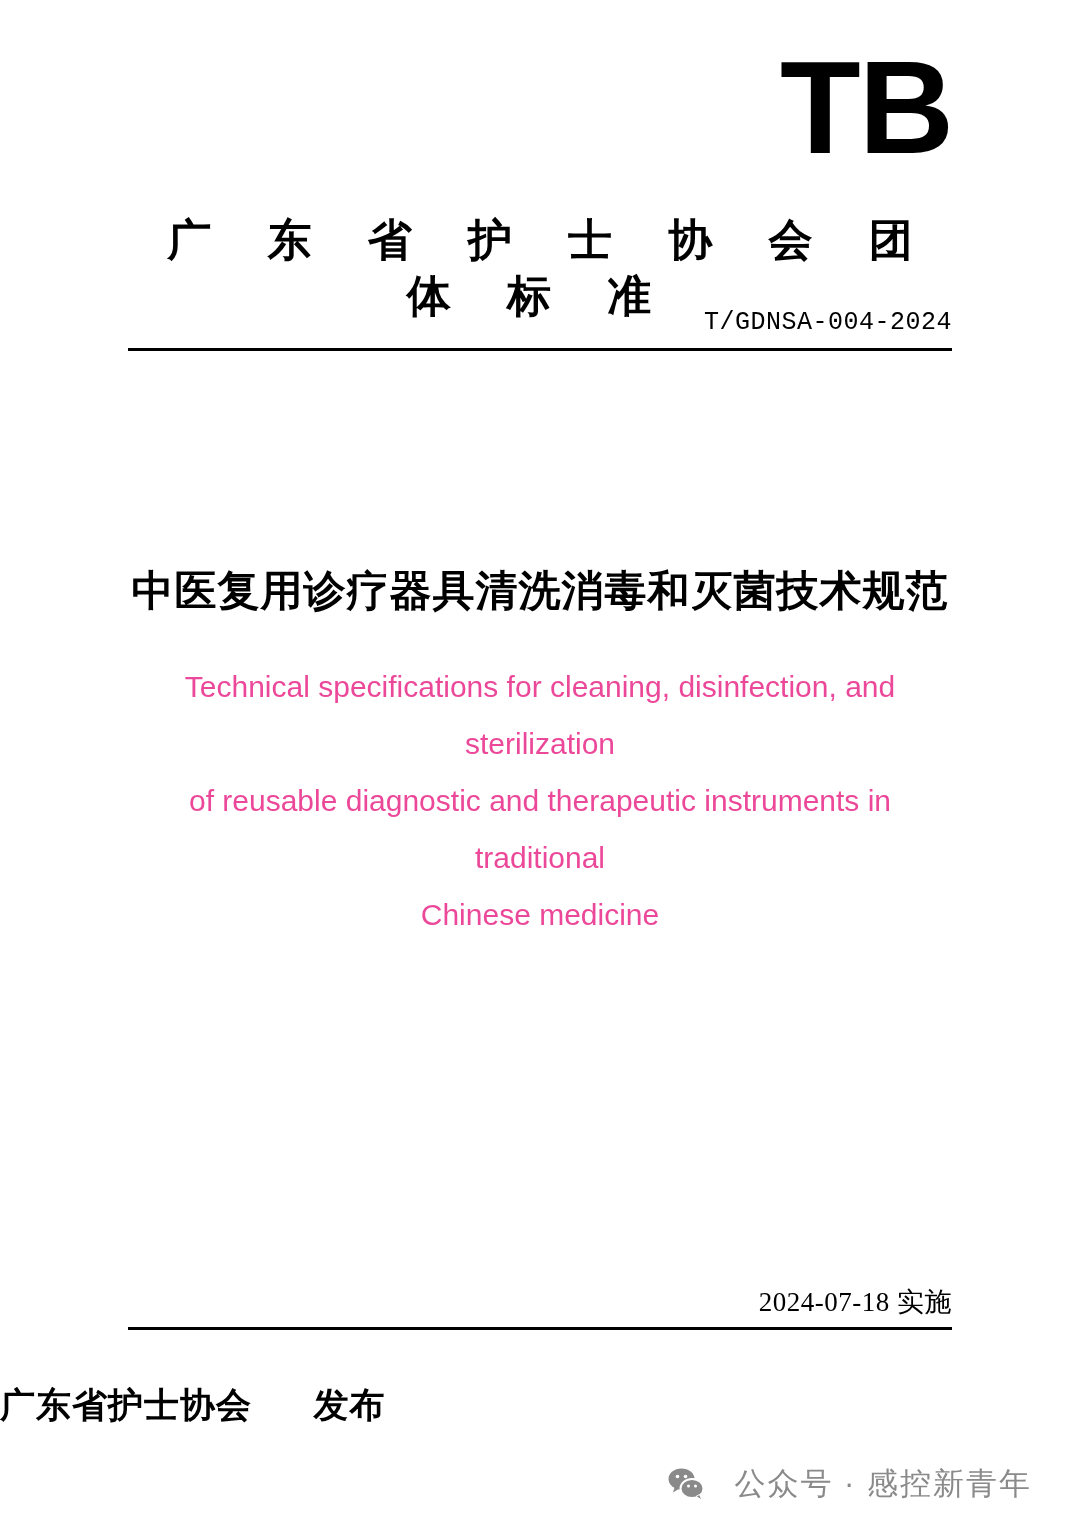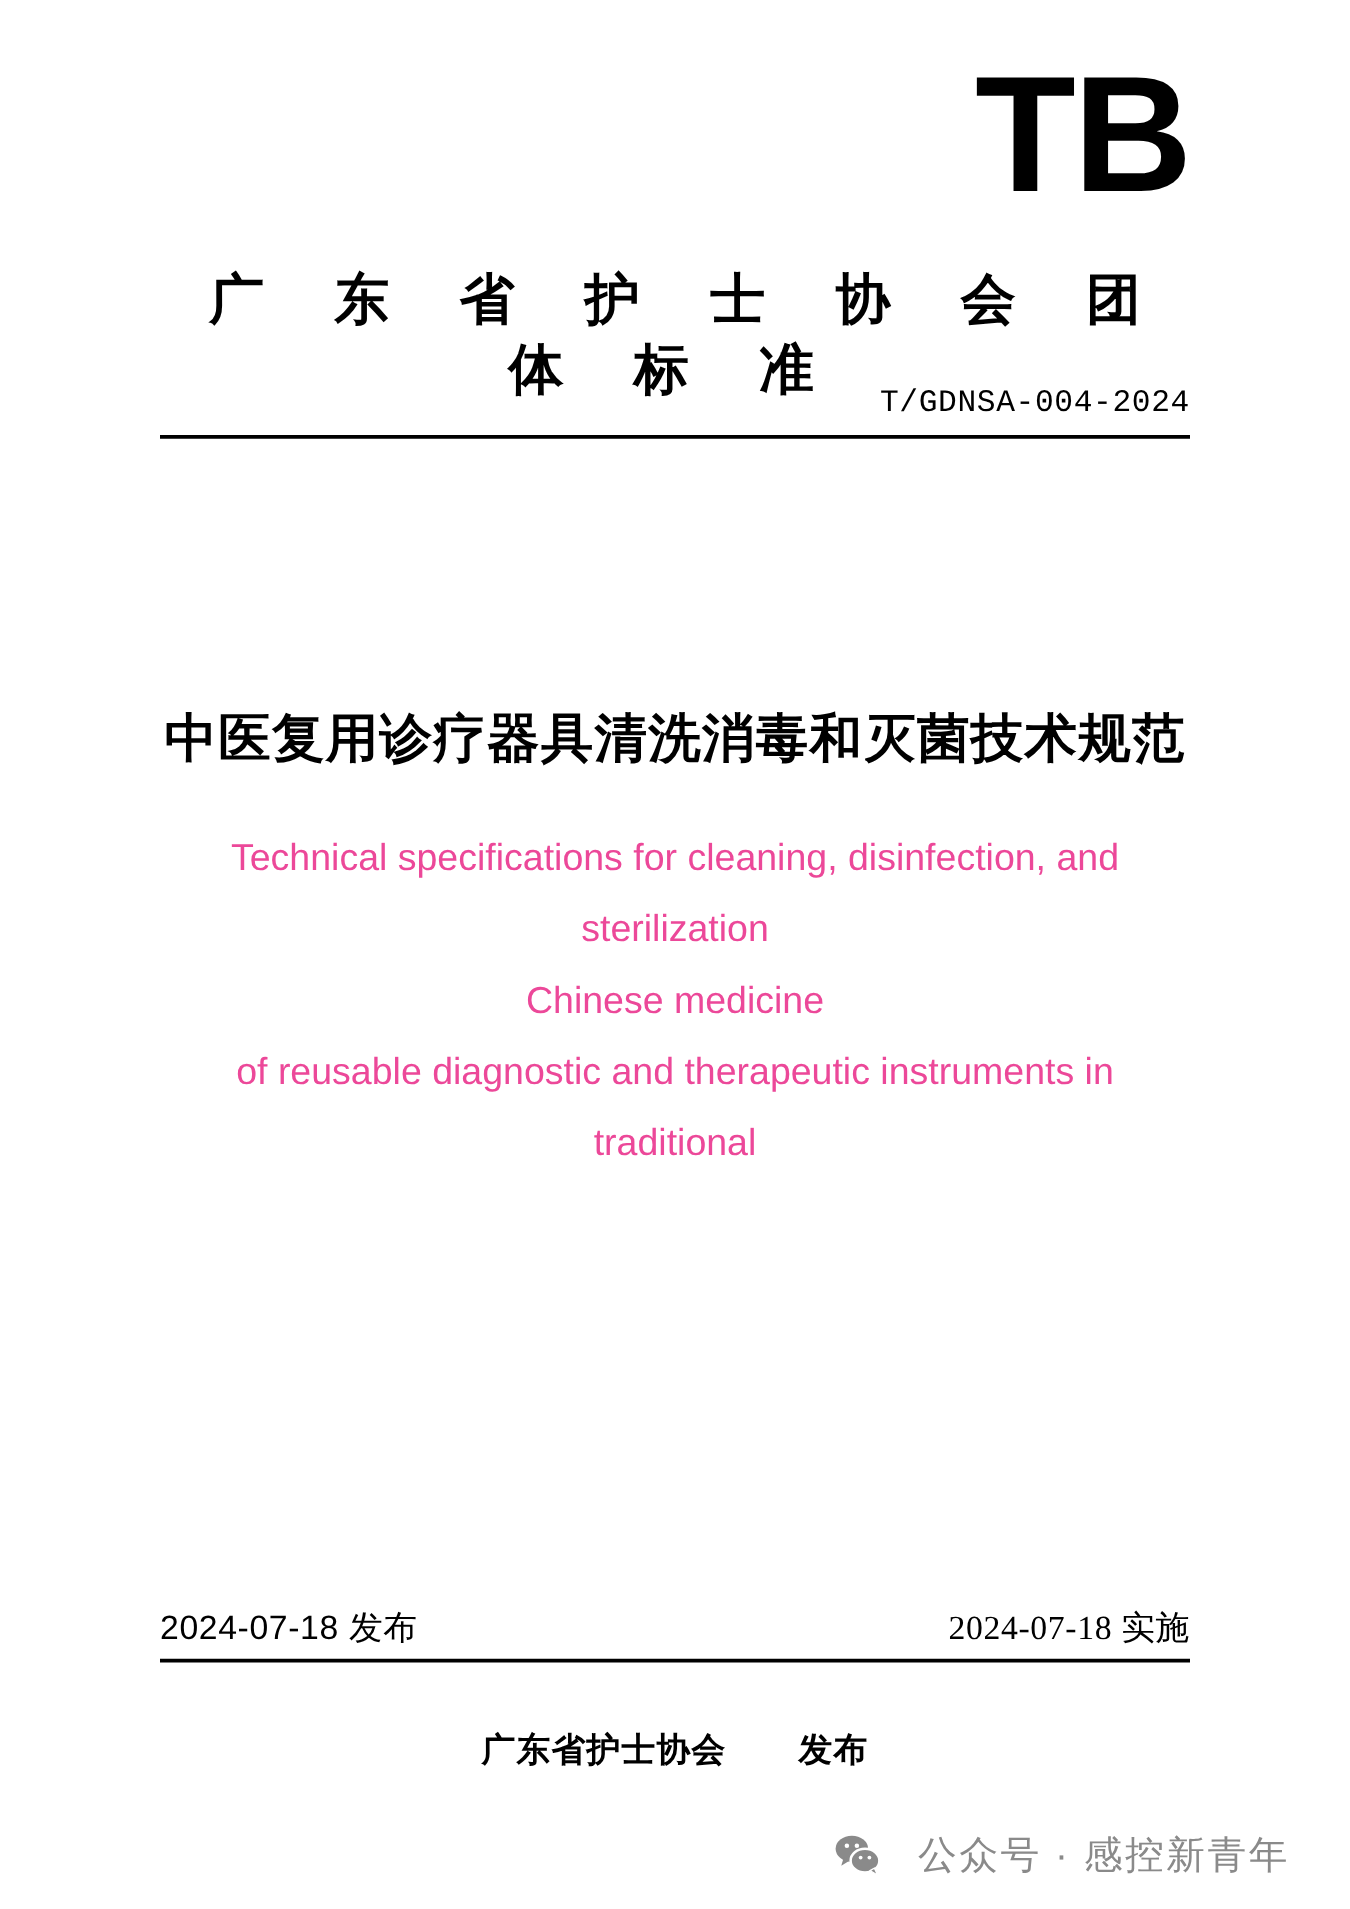--- a/index.html
+++ b/index.html
@@ -122,24 +122,24 @@
     font-family: Liberation Serif, serif;
     font-size: 27px;
     letter-spacing: 0.5px;
   }
 
   .publisher {
     position: absolute;
     top: 1382px;
     left: 0;
     right: 0;
-    text-align: center;
+    text-align: left;
     font-family: "Liberation Serif", serif;
     font-weight: bold;
-    font-size: 27px;
+    font-size: 35px;
     letter-spacing: 1px;
   }
   .publisher .gap {
     display: inline-block;
     width: 42px;
   }
 
   
   .wechat-badge {
     position: absolute;
@@ -172,25 +172,24 @@
   <div class="org-title">广 东 省 护 士 协 会 团 体 标 准</div>
 
   <div class="std-number">T/GDNSA-004-2024</div>
 
   <div class="rule-top"></div>
 
   <div class="title-cn">中医复用诊疗器具清洗消毒和灭菌技术规范</div>
 
   <div class="title-en">
     <div>Technical specifications for cleaning, disinfection, and sterilization</div>
+    <div>of reusable diagnostic and therapeutic instruments in traditional</div>
     <div>Chinese medicine</div>
-    <div>of reusable diagnostic and therapeutic instruments in traditional</div>
   </div>
 
-  <div class="date-left">2024-07-18 发布</div>
   <div class="date-right">2024-07-18 实施</div>
 
   <div class="rule-bottom"></div>
 
   <div class="publisher">
     <span>广东省护士协会</span>
     <span class="gap"></span>
     <span>发布</span>
   </div>
 

